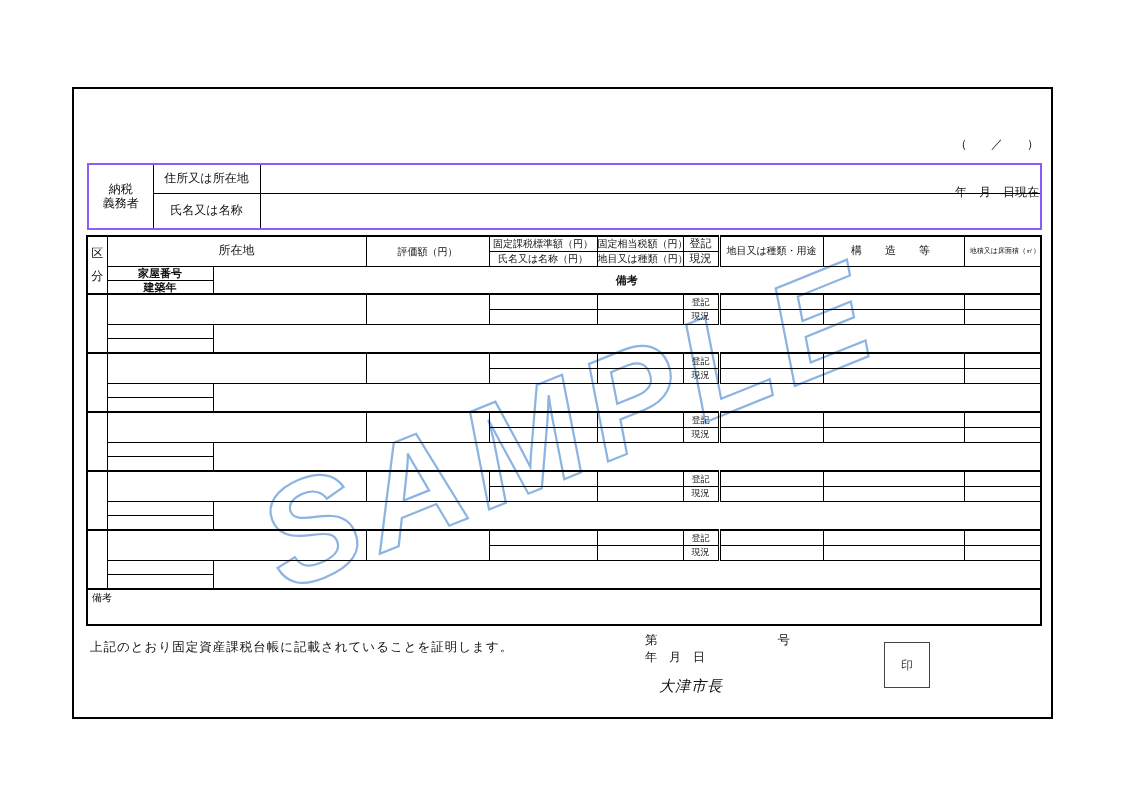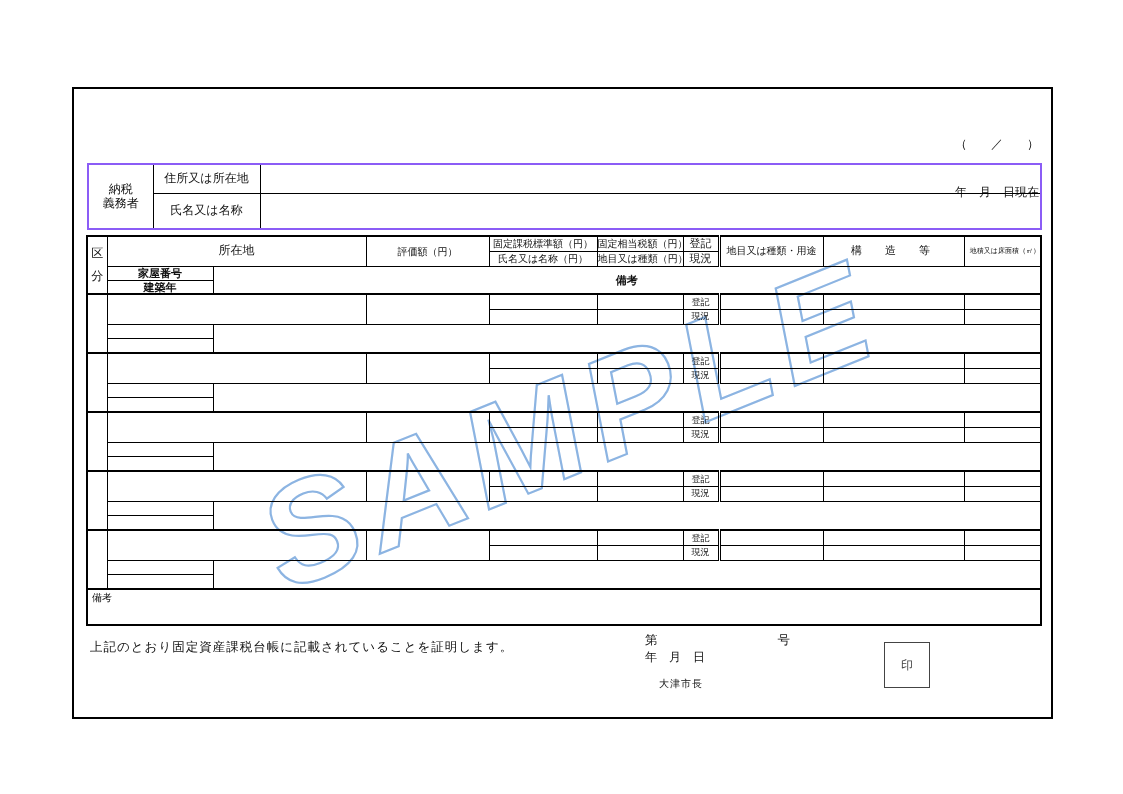--- a/index.html
+++ b/index.html
@@ -24,21 +24,21 @@
   .r29{height:29px;}
   .r30{height:36px;}
   .gt td{border-top:2.5px solid #000;}
   td.dl{border-left:3px double #000;font-family:Liberation Mono, monospace;}
   .kubun{line-height:1.9;font-size:12px;}
   .remarks-cell{text-align:left;vertical-align:top;padding:2px 4px;font-size:10px;}
   .struct{letter-spacing:6px;font-family:Liberation Mono, monospace;}
   .certline{position:absolute;left:16px;top:550px;font-size:12.5px;letter-spacing:1px;}
   .docnum{position:absolute;left:571px;top:543px;width:145px;display:flex;justify-content:space-between;font-size:12.5px;}
   .docdate{position:absolute;left:571px;top:560px;font-size:12px;white-space:pre;}
-  .issuer{position:absolute;left:585px;top:588px;font-size:10px;letter-spacing:1px;}
+  .issuer{position:absolute;left:585px;top:588px;font-size:15px;letter-spacing:1px;font-style:italic;}
   .sealbox{position:absolute;left:810px;top:553px;width:46px;height:46px;border:1.5px solid #444;box-sizing:border-box;display:flex;align-items:center;justify-content:center;font-size:12px;color:#444;}
 </style>
 </head>
 <body>
 
 <div class="page">
 
   <svg class="wm" width="977" height="628" viewBox="0 0 977 628">
     <text x="495" y="335" transform="rotate(-22 495 335)" text-anchor="middle" dominant-baseline="central" font-family="Liberation Sans, DejaVu Sans, sans-serif" font-size="142" font-style="italic" font-weight="bold" letter-spacing="10" fill="none" stroke-width="2.2" stroke="#8cb4e2">SAMPLE</text>
   </svg>

